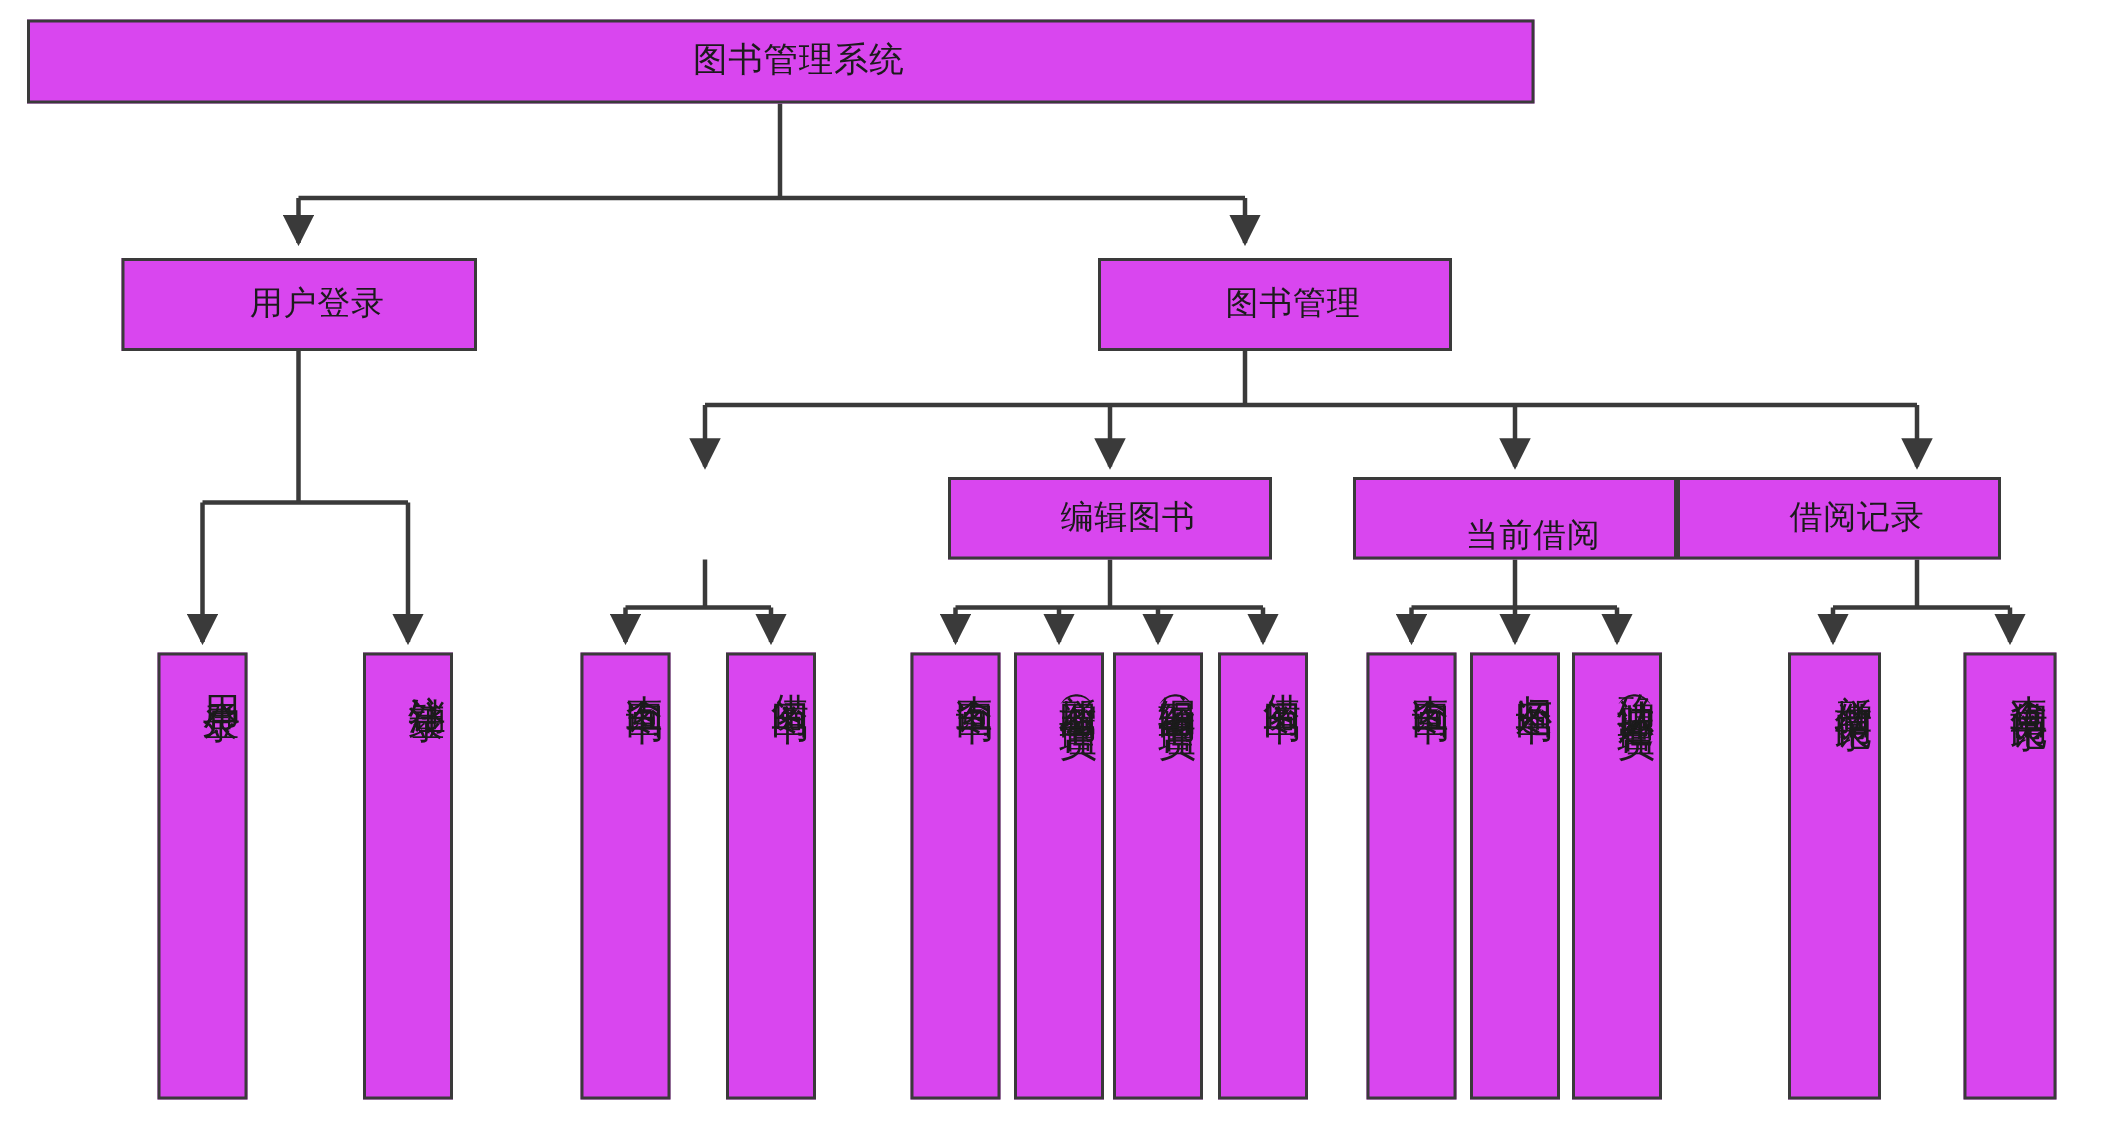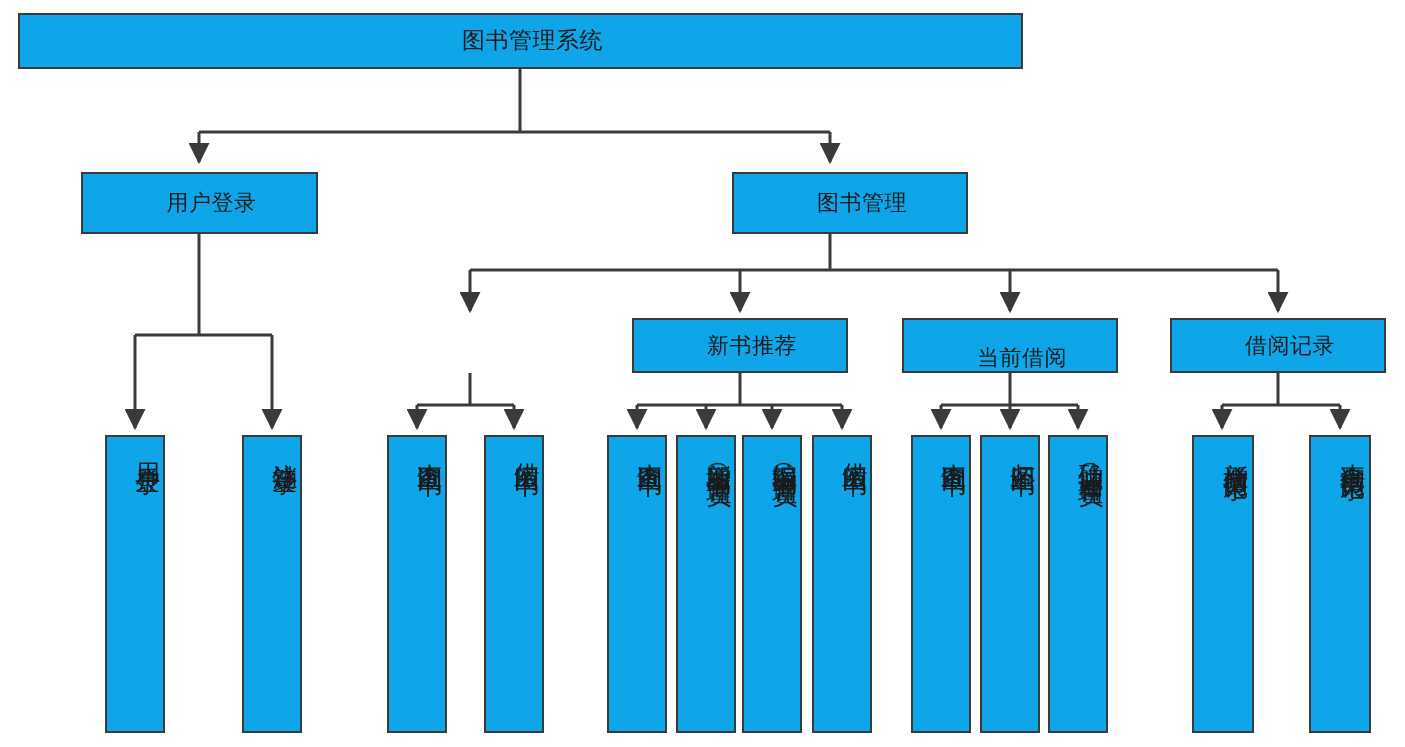--- a/index.html
+++ b/index.html
@@ -15,21 +15,21 @@
     width:1405px;height:747px;
   }
   #edges{
     position:absolute;left:0;top:0;
     width:1405px;height:747px;
     pointer-events:none;
   }
   .node{
     position:absolute;
     box-sizing:border-box;
-    background:#0ea5e9;
+    background:#d946ef;
     border:2.5px solid #3a3a3a;
     display:flex;
     align-items:center;
     justify-content:center;
     color:#1b1b1b;
     padding-left:24px;
   }
   .node .label{
     display:block;
     text-align:center;
@@ -128,26 +128,26 @@
   </div>
 
   <div class="node horiz" style="left:81px;top:172px;width:237px;height:62px;">
     <span class="label">用户登录</span>
   </div>
   <div class="node horiz" style="left:712px;top:172px;width:236px;height:62px;margin-left:20px;">
     <span class="label">图书管理</span>
   </div>
 
   <div class="node horiz" style="left:632px;top:318px;width:216px;height:55px;">
-    <span class="label">新书推荐</span>
+    <span class="label">编辑图书</span>
   </div>
   <div class="node horiz" style="left:902px;top:318px;width:216px;height:55px;align-items:flex-end;">
     <span class="label">当前借阅</span>
   </div>
-  <div class="node horiz" style="left:1170px;top:318px;width:216px;height:55px;">
+  <div class="node horiz" style="left:1118px;top:318px;width:216px;height:55px;">
     <span class="label">借阅记录</span>
   </div>
 
   <div class="node vert" style="left:105px;top:435px;width:60px;height:298px;">
     <span class="label">用户登录</span>
   </div>
   <div class="node vert" style="left:242px;top:435px;width:60px;height:298px;">
     <span class="label">注销登录</span>
   </div>
 

